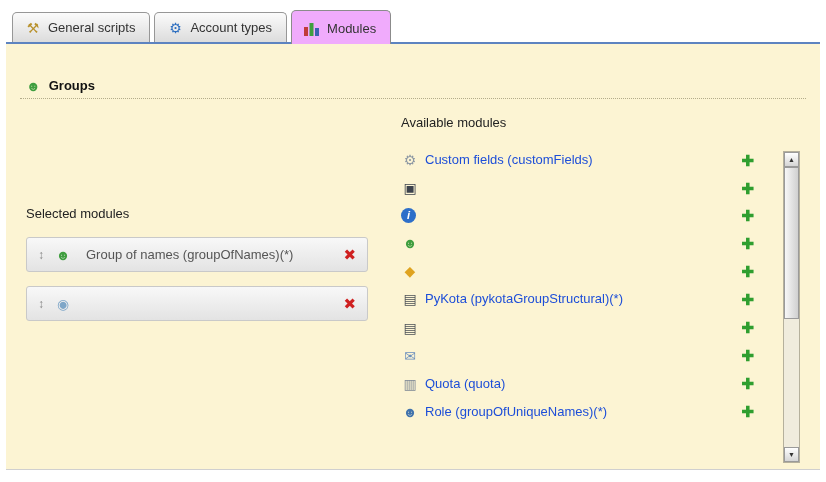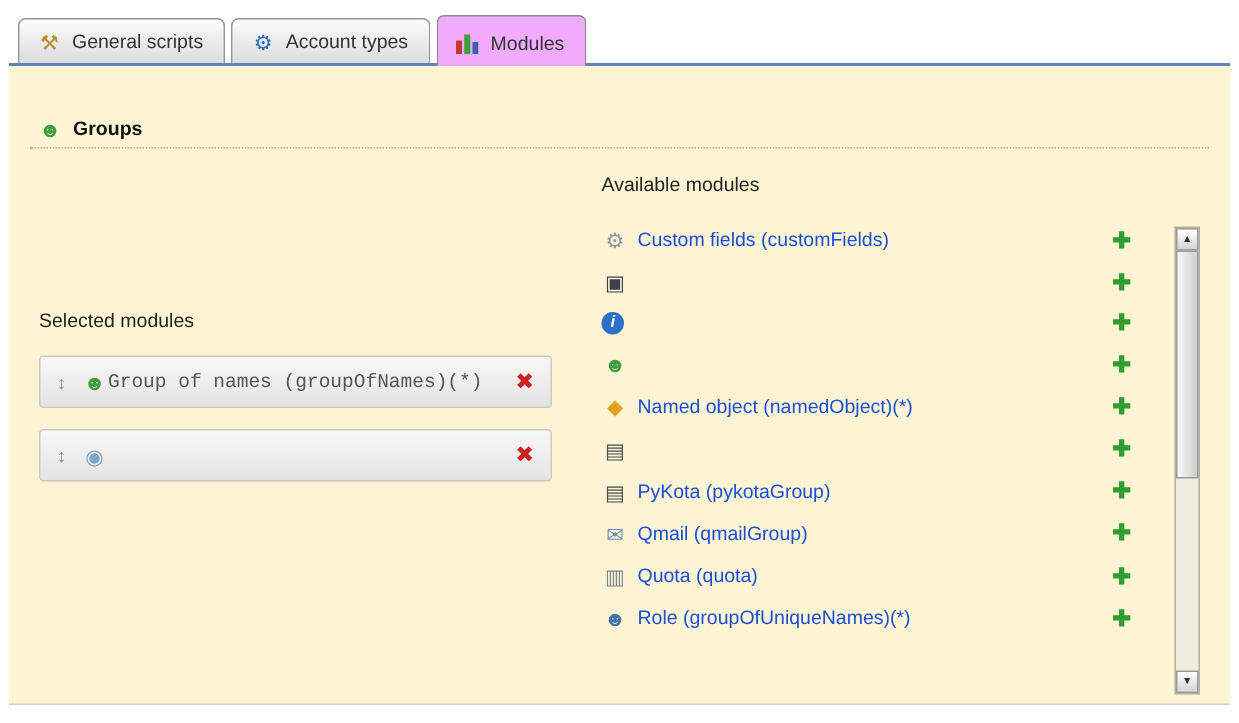--- a/index.html
+++ b/index.html
@@ -51,21 +51,21 @@
   
   .sel-row{
     display:flex;align-items:center;
     width:318px;height:33px;padding:0 11px;
     background:linear-gradient(#f8f8f8,#e3e3e3);
     border:1px solid #c9c9c9;border-radius:3px;
     margin-bottom:14px;
   }
   .drag-handle{color:#8a8a8a;font-size:12px;margin-right:10px;cursor:move;}
   .mod-icon{width:18px;flex:0 0 18px;text-align:center;font-size:14px;line-height:16px;}
-  .sel-label{color:#555;margin-left:0;font-family:Liberation Mono, monospace;}
+  .sel-label{color:#555;margin-left:14px;}
   .remove-btn{
     margin-left:auto;background:none;border:none;padding:0;
     font-size:15px;line-height:15px;cursor:pointer;font-family:inherit;
   }
   
   .avail-row{display:flex;align-items:center;padding:6px 0;}
   .avail-label{color:#1d4ed8;margin-left:6px;max-width:268px;line-height:1.25;}
   .add-btn{
     margin-left:auto;background:none;border:none;padding:0;
     font-size:15px;line-height:15px;font-weight:bold;cursor:pointer;font-family:inherit;
@@ -169,38 +169,36 @@
             <button class="add-btn" style="color: rgb(47, 158, 47);">✚</button>
           </div>
 
           <div class="avail-row">
             <span class="mod-icon" style="color: rgb(63, 158, 63);">☻</span>
             <button class="add-btn" style="color: rgb(47, 158, 47);">✚</button>
           </div>
 
           <div class="avail-row">
             <span class="mod-icon" style="color: rgb(223, 163, 31);">◆</span>
-            <span class="avail-label">Named object (namedObject)(*)</span>
             <button class="add-btn" style="color: rgb(47, 158, 47);">✚</button>
           </div>
 
           <div class="avail-row">
             <span class="mod-icon" style="color: rgb(74, 79, 85);">▤</span>
+            <span class="avail-label">PyKota (pykotaGroupStructural)(*)</span>
             <button class="add-btn" style="color: rgb(47, 158, 47);">✚</button>
           </div>
 
           <div class="avail-row">
             <span class="mod-icon" style="color: rgb(74, 79, 85);">▤</span>
-            <span class="avail-label">PyKota (pykotaGroup)</span>
             <button class="add-btn" style="color: rgb(47, 158, 47);">✚</button>
           </div>
 
           <div class="avail-row">
             <span class="mod-icon" style="color: rgb(106, 142, 189);">✉</span>
-            <span class="avail-label">Qmail (qmailGroup)</span>
             <button class="add-btn" style="color: rgb(47, 158, 47);">✚</button>
           </div>
 
           <div class="avail-row">
             <span class="mod-icon" style="color: rgb(125, 135, 148);">▥</span>
             <span class="avail-label">Quota (quota)</span>
             <button class="add-btn" style="color: rgb(47, 158, 47);">✚</button>
           </div>
 
           <div class="avail-row">

